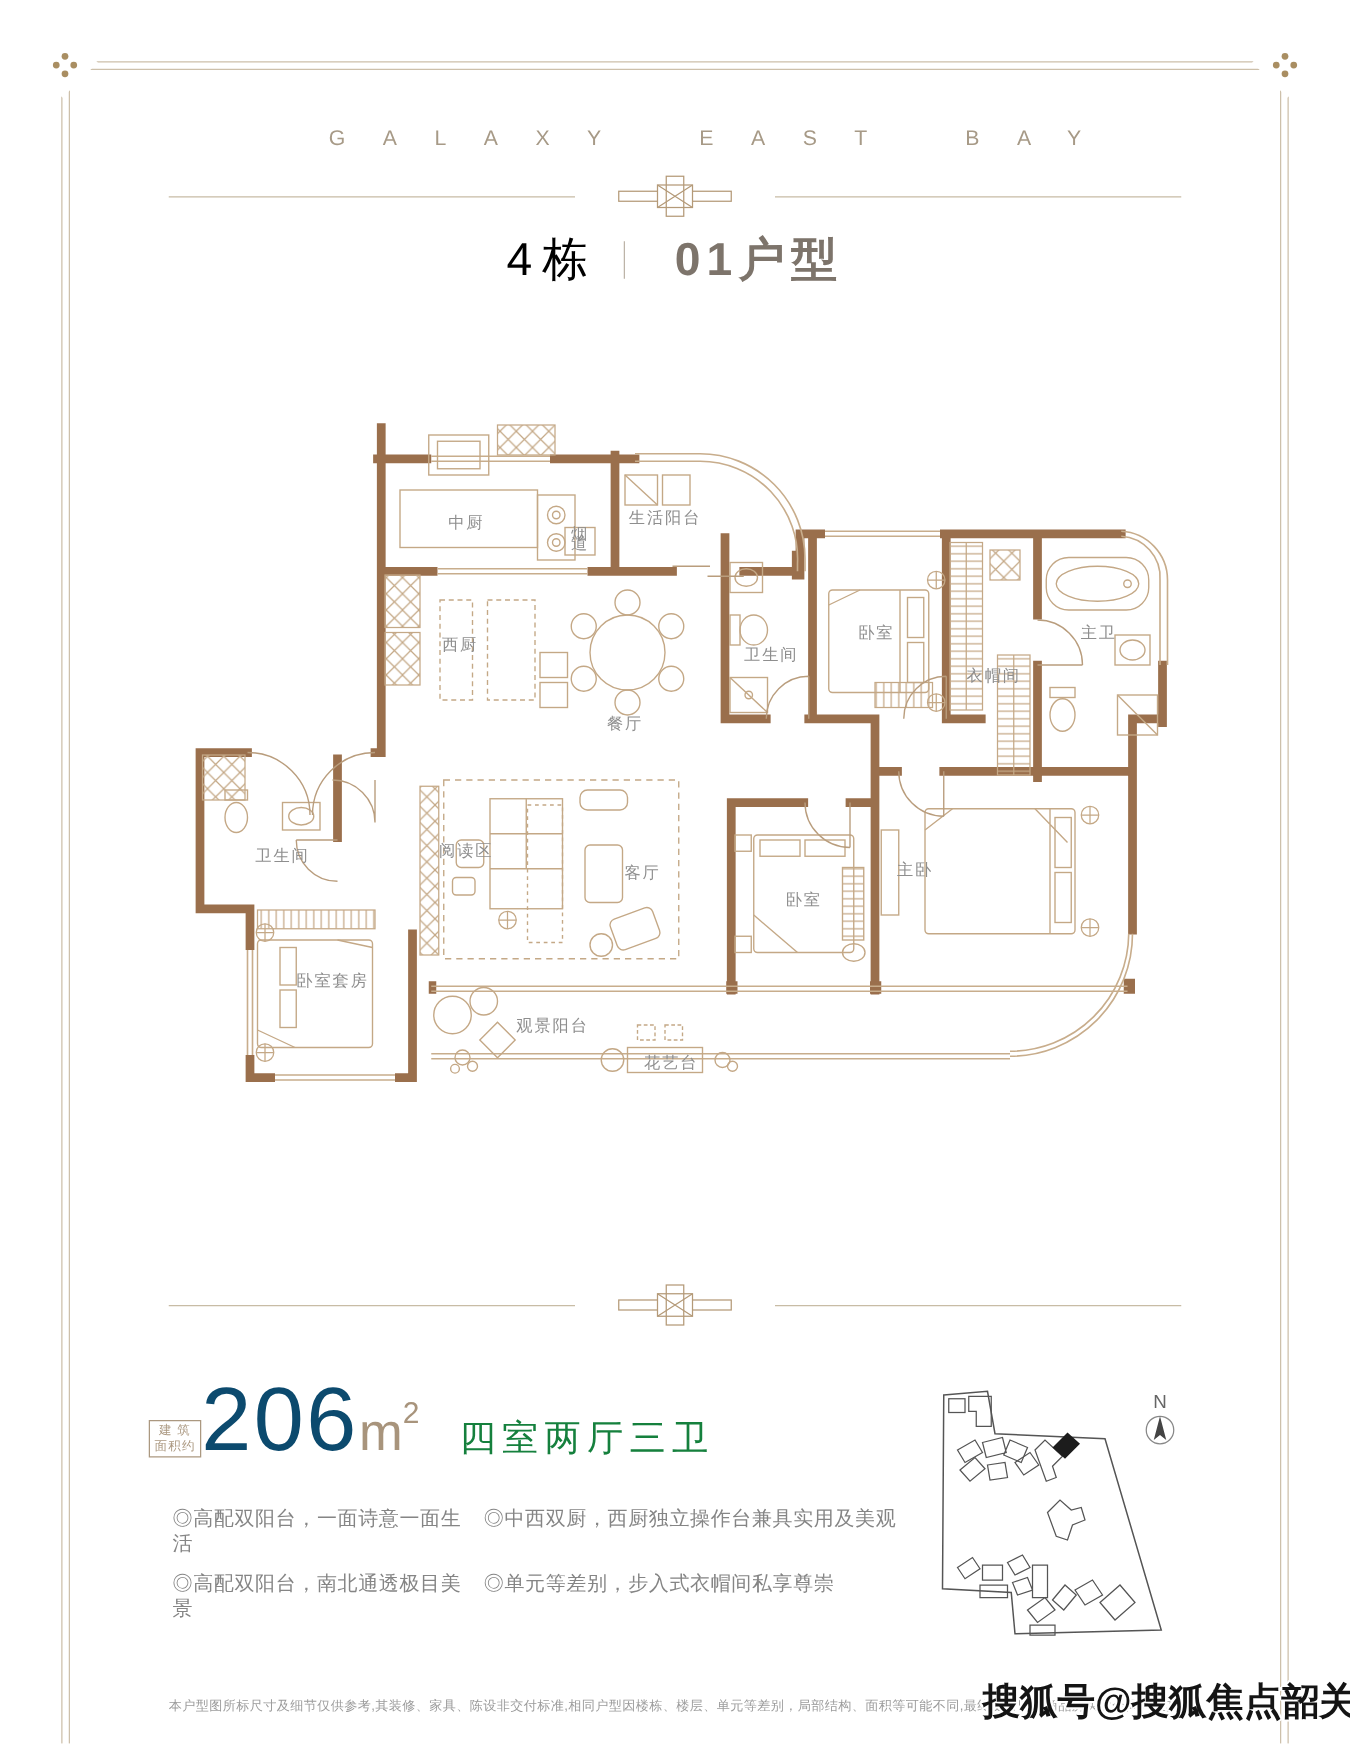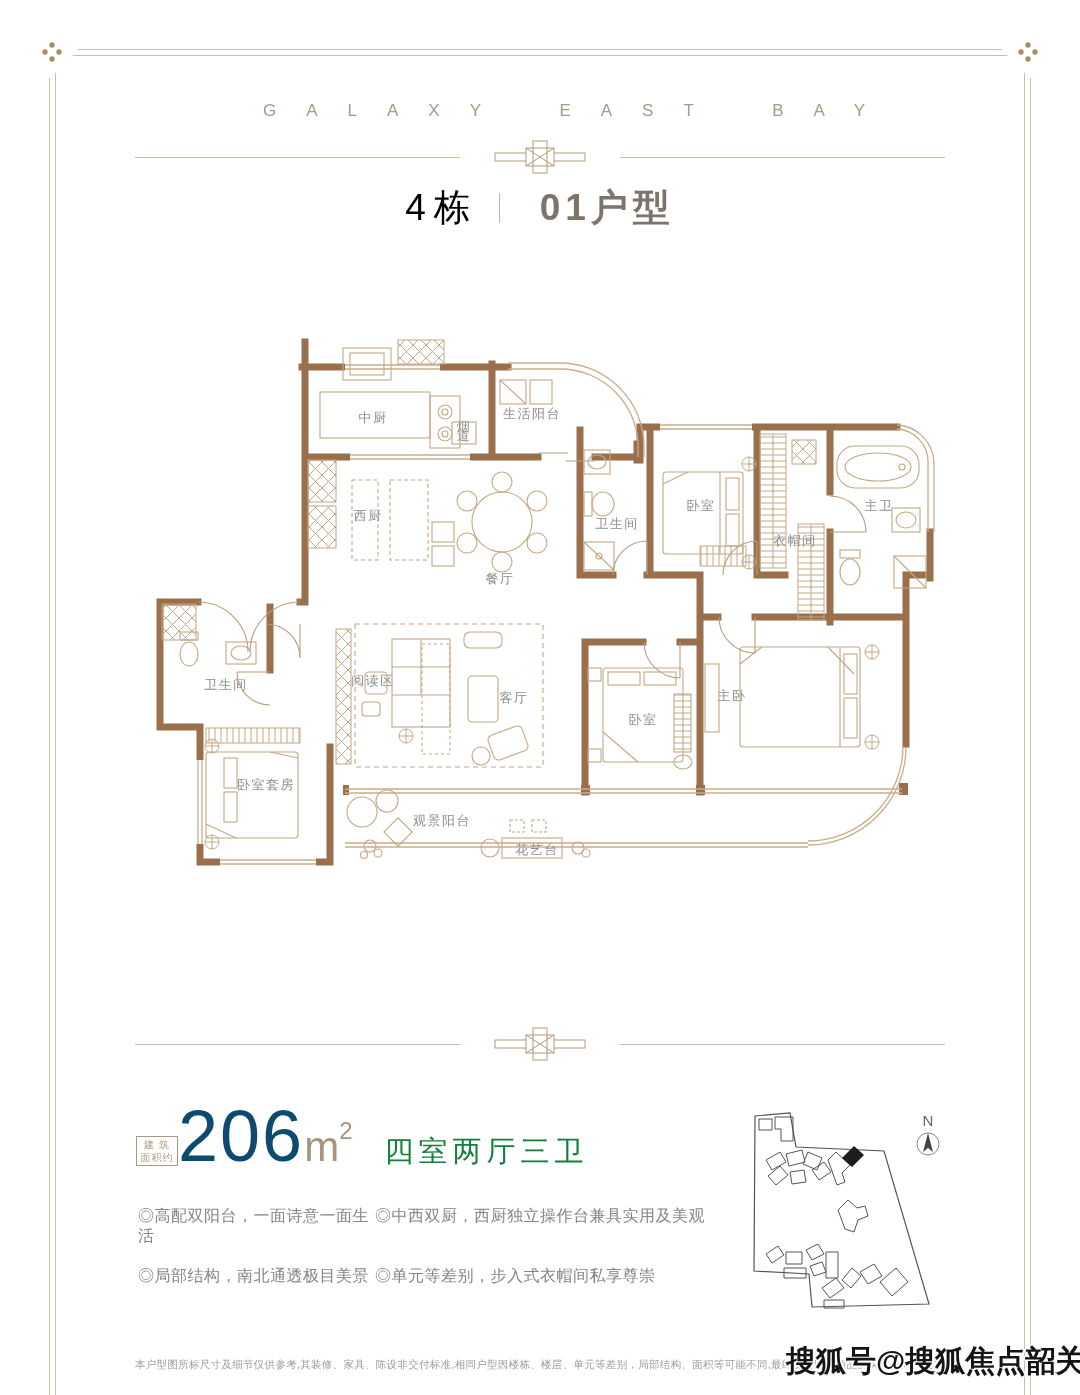--- a/index.html
+++ b/index.html
@@ -24,32 +24,32 @@
   .divider.d2{top:1026px;}
   .title-row{position:absolute;left:0;right:0;top:183px;display:flex;justify-content:center;align-items:center;gap:20px;}
   .title-block{font-size:37px;color:#000000;letter-spacing:8px;}
   .title-sep{width:1px;height:30px;background:#bdb4a8;}
   .title-unit{font-size:37px;font-weight:bold;color:#7d746b;letter-spacing:5px;margin-left:20px;}
   
   .plan{position:absolute;left:140px;top:332px;}
   .room-label{fill:#8e8e8e;font-size:13px;text-anchor:middle;letter-spacing:1.5px;
     font-family:"Liberation Sans",sans-serif;}
   
-  .area-row{position:absolute;left:136px;top:1100px;white-space:nowrap;line-height:1;}
+  .area-row{position:absolute;left:119px;top:1100px;white-space:nowrap;line-height:1;}
   .area-box{display:inline-block;vertical-align:bottom;margin-bottom:6px;width:40px;
     border:1px solid #ab9880;color:#ab9880;font-size:10px;text-align:center;line-height:13px;
     letter-spacing:1px;padding:1px 0;}
   .area-num{font-size:72px;font-weight:300;color:#0c4a6e;letter-spacing:2px;}
   .area-unit{font-size:42px;font-weight:300;color:#a8947c;}
   .area-sup{font-size:24px;font-weight:300;color:#a8947c;vertical-align:22px;}
   .area-layout{font-size:29px;color:#15803d;letter-spacing:5px;margin-left:32px;}
   
   .features{position:absolute;left:138px;top:1206px;display:grid;
     grid-template-columns:237px auto;column-gap:0;row-gap:20px;
-    font-size:16px;color:#858585;letter-spacing:0.5px;line-height:20px;}
+    font-size:16px;color:#858585;letter-spacing:0.5px;line-height:20px;gap:12px;}
   
   .sitemap{position:absolute;left:738px;top:1102px;}
   
   .disclaimer{position:absolute;left:135px;top:1358px;width:812px;font-size:10.5px;color:#9c9c9c;
     white-space:nowrap;overflow:hidden;letter-spacing:0.3px;}
   .watermark{position:absolute;left:786px;top:1341px;font-size:30px;font-weight:bold;color:#141414;
     white-space:nowrap;letter-spacing:0px;
     text-shadow:-2px 0 #fff,2px 0 #fff,0 -2px #fff,0 2px #fff,-1px -1px #fff,1px 1px #fff,-1px 1px #fff,1px -1px #fff;}
 </style>
 </head>
@@ -333,21 +333,21 @@
   <div class="area-row">
     <span class="area-box">
       <span>建 筑</span><br>
       <span>面积约</span>
     </span><span class="area-num">206</span><span class="area-unit">m</span><span class="area-sup">2</span><span class="area-layout">四室两厅三卫</span>
   </div>
 
   <div class="features">
     <div>◎高配双阳台，一面诗意一面生活</div>
     <div>◎中西双厨，西厨独立操作台兼具实用及美观</div>
-    <div>◎局部结构，南北通透极目美景</div>
+    <div>◎高配双阳台，南北通透极目美景</div>
     <div>◎单元等差别，步入式衣帽间私享尊崇</div>
   </div>
 
   <svg class="sitemap" width="225" height="215" viewBox="0 0 225 215">
     <g stroke="#555" stroke-width="1.2" fill="none">
       <path d="M17,14 L52,11 L58,45 L146,49 L191,202 L74,205 L71,172 L16,169 Z"></path>
     </g>
     <g stroke="#555" stroke-width="1" fill="none">
       <rect x="21" y="17" width="13" height="11"></rect>
       <path d="M37,15 h18 v24 h-12 v-12 h-6 z"></path>

